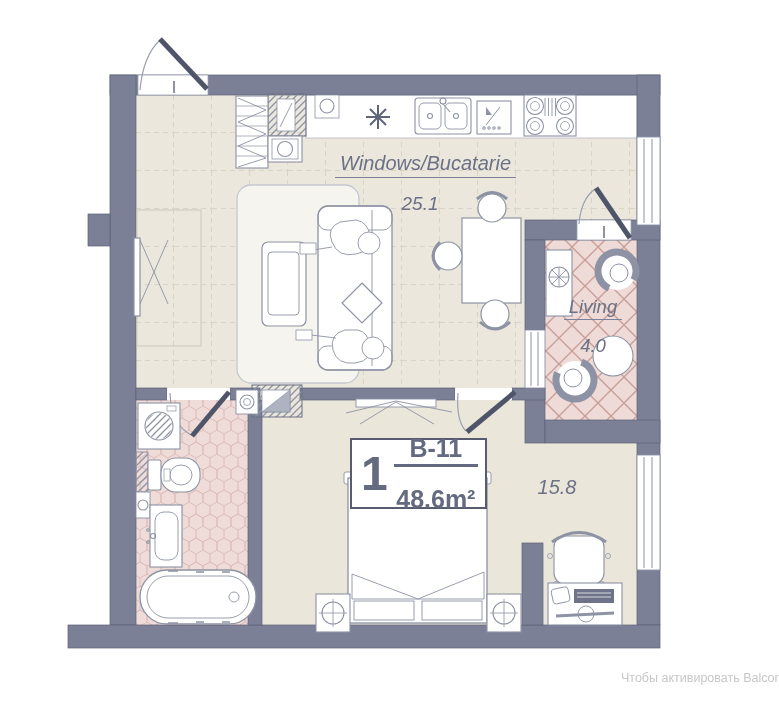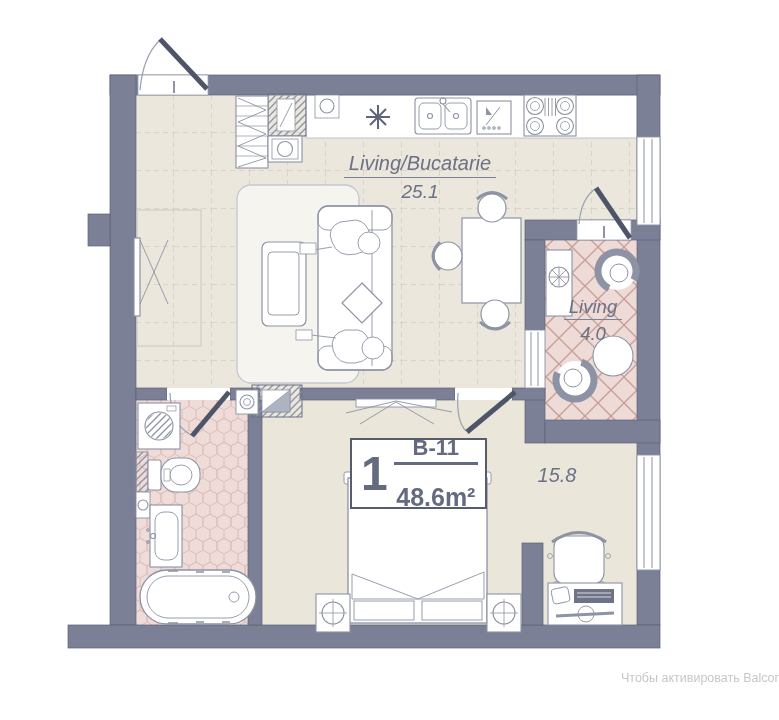--- a/index.html
+++ b/index.html
@@ -1,32 +1,32 @@
 <!DOCTYPE html>
 <html><head>
 <meta charset="utf-8">
 <style>
   html,body{margin:0;padding:0;background:#fff;}
   #stage{position:relative;width:779px;height:720px;overflow:hidden;background:#fff;
          font-family:"Liberation Sans",sans-serif;}
   #plan-svg{position:absolute;left:0;top:0;}
   .room-label{position:absolute;text-align:center;font-style:italic;color:#6b7186;line-height:1.15;}
   .room-label .nm{display:inline-block;border-bottom:1.5px solid #7b819a;padding:0 5px 2px;}
-  .room-label .ar{display:block;margin-top:3px;}
+  .room-label .ar{display:block;margin-top:15px;}
   #label-living{left:335px;top:152px;width:170px;font-size:20px;}
   #label-living .ar{font-size:19px;}
   #label-balcony{left:546px;top:296px;width:94px;font-size:18.5px;}
   #label-bath{left:170px;top:456px;width:102px;font-size:19px;}
   #label-bedroom{left:501px;top:461px;width:112px;font-size:20px;}
   #unit-box{position:absolute;left:350px;top:438px;width:137px;height:71px;background:#fff;
             border:2px solid #575c70;box-sizing:border-box;display:flex;align-items:center;
             color:#646a80;}
   #unit-box .one{font-size:48px;font-weight:700;padding-left:9px;line-height:1;}
   #unit-box .rcol{flex:1;text-align:center;padding:0 7px 0 6px;}
-  #unit-box .code{font-size:22px;font-weight:700;border-bottom:3px solid #646a80;padding-bottom:1px;}
+  #unit-box .code{font-size:25px;font-weight:700;border-bottom:3px solid #646a80;padding-bottom:1px;}
   #unit-box .total{font-size:25px;font-weight:700;margin-top:18px;}
   .wm1{position:absolute;left:621px;top:649px;font-size:17px;color:#b3b3b3;letter-spacing:.2px;}
   .wm2{position:absolute;left:621px;top:671px;font-size:12.5px;color:#c7c7c7;white-space:nowrap;}
 </style>
 </head>
 <body>
 
 <div id="stage">
 
 <svg id="plan-svg" width="779" height="720" viewBox="0 0 779 720">
@@ -324,21 +324,21 @@
     </g>
     <g>
       <circle cx="575" cy="380" r="19" fill="#fff" stroke="none"></circle>
       <circle cx="575" cy="380" r="19" fill="none" stroke-width="7" stroke-dasharray="90 30" transform="rotate(-70 575 380)"></circle>
       <circle cx="573" cy="378" r="9" fill="none" stroke-width="1"></circle>
     </g>
   </g>
 </svg>
 
 <div class="room-label" id="label-living">
-  <span class="nm">Living/Bucatarie</span>
+  <span class="nm">Windows/Bucatarie</span>
   <span class="ar">25.1</span>
 </div>
 <div class="room-label" id="label-balcony">
   <span class="nm">Living</span>
   <span class="ar">4.0</span>
 </div>
 <div class="room-label" id="label-bedroom">
   <span class="ar">15.8</span>
 </div>
 

